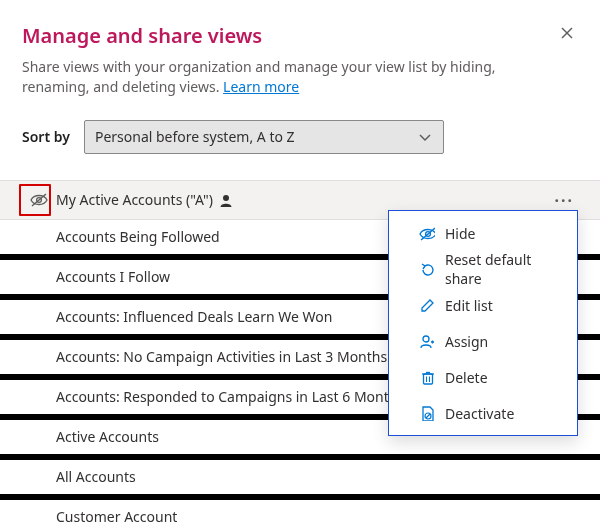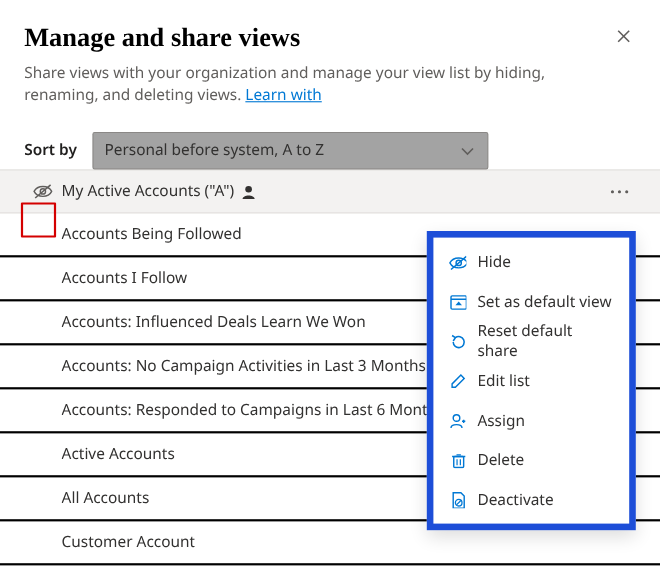--- a/index.html
+++ b/index.html
@@ -8,39 +8,39 @@
     font-family: "Segoe UI", -apple-system, system-ui, sans-serif;
     font-size: 14px;
     color: #323130;
     background: #fff;
     width: 600px; height: 523px;
     overflow: hidden;
     position: relative;
   }
   .panel { padding: 22px 22px 0 22px; }
   .header-row { display:flex; align-items:flex-start; justify-content:space-between; }
-  .title { font-size: 24px; font-weight: 600; color:#000000; margin:0 0 8px 0;font-family:Liberation Serif, serif; }
+  .title { font-size: 20px; font-weight: 600; color:#be185d; margin:0 0 8px 0; }
   .close-btn { background:none;border:none;padding:4px;cursor:pointer;color:#605e5c;font-size:14px;line-height:1; }
   .subtitle { font-size:14px; color:#605e5c; line-height:1.45; margin:0 0 22px 0; max-width: 540px;}
   .link { color:#0078d4; text-decoration: underline; cursor:pointer; }
-  .sort-row { display:flex; align-items:center; gap:14px; }
+  .sort-row { display:flex; align-items:center; gap:14px; margin-bottom:26px; }
   .sort-label { font-weight:600; font-size:14px; color:#201f1e; }
   .sort-select {
     position:relative; width:360px; height:34px;
     border:1px solid #8a8886; border-radius:2px;
     display:flex; align-items:center; padding:0 10px;
-    cursor:pointer; background:#a3a3a3;
+    cursor:pointer; background:#e5e5e5;
   }
   .sort-select .value { flex:1; color:#323130; font-size:14px; }
   .chev { color:#605e5c; }
   .view-list { margin-left:-22px; margin-right:-22px; }
   .row {
     display:flex; align-items:center;
     height:40px; padding:0 22px;
-    border-bottom:2px solid #000000;
+    border-bottom:6px solid #000000;
     font-size:14px;
   }
   .row-selected {
     background:#f3f2f1;
     border-top:1px solid #e1dfdd;
     border-bottom:1px solid #e1dfdd;
   }
   .row-indent { padding-left:56px; }
   .row-name { white-space:nowrap; overflow:hidden; text-overflow:ellipsis; }
   .row-icon-slot { width:34px; display:flex; align-items:center; justify-content:center; color:#605e5c; }
@@ -48,23 +48,23 @@
   .person-glyph { margin-left:6px; color:#323130; font-size:15px; }
   .annot-box {
     position:absolute; border:2px solid #d40000; pointer-events:none;
     border-radius:1px;
   }
   
   .menu {
     position:absolute;
     top:210px; right:22px;
     width:190px;
-    background:#fff; border:6px solid #1d4ed8;
+    background:#fff; border:1px solid #1d4ed8;
     box-shadow:0 6px 16px rgba(0,0,0,.14);
-    padding:4px 0;
+    padding:4px 16px;
     z-index:10;
   }
   .menu-item {
     display:flex; align-items:center; gap:10px;
     height:36px; padding:0 14px;
     font-size:14px; color:#323130;
     cursor:pointer;
   }
   .mi-icon { width:16px; height:16px; display:flex; align-items:center; justify-content:center; color:#0078d4; }
   svg { display:block; }
@@ -132,21 +132,21 @@
   <div class="header-row">
     <h1 class="title">Manage and share views</h1>
     <button class="close-btn">
       <span><svg width="14" height="14">
             <use href="#i-close"></use>
           </svg></span>
     </button>
   </div>
 
   <p class="subtitle">
-    <span>Share views with your organization and manage your view list by hiding, renaming, and deleting views. </span><a class="link">Learn with</a>
+    <span>Share views with your organization and manage your view list by hiding, renaming, and deleting views. </span><a class="link">Learn more</a>
   </p>
 
   <div class="sort-row">
     <span class="sort-label">Sort by</span>
     <div class="sort-select">
       <span class="value">Personal before system, A to Z</span>
       <span class="chev">
           <svg width="16" height="14">
             <use href="#i-chevron-down"></use>
           </svg>
@@ -202,28 +202,20 @@
     <span class="mi-icon">
         <svg width="16" height="16">
           <use href="#i-eye-slash"></use>
         </svg>
       </span>
     <span>Hide</span>
   </div>
   <div class="menu-item">
     <span class="mi-icon">
         <svg width="16" height="16">
-          <use href="#i-home-view"></use>
-        </svg>
-      </span>
-    <span>Set as default view</span>
-  </div>
-  <div class="menu-item">
-    <span class="mi-icon">
-        <svg width="16" height="16">
           <use href="#i-reset"></use>
         </svg>
       </span>
     <span>Reset default share</span>
   </div>
   <div class="menu-item">
     <span class="mi-icon">
         <svg width="16" height="16">
           <use href="#i-edit"></use>
         </svg>

